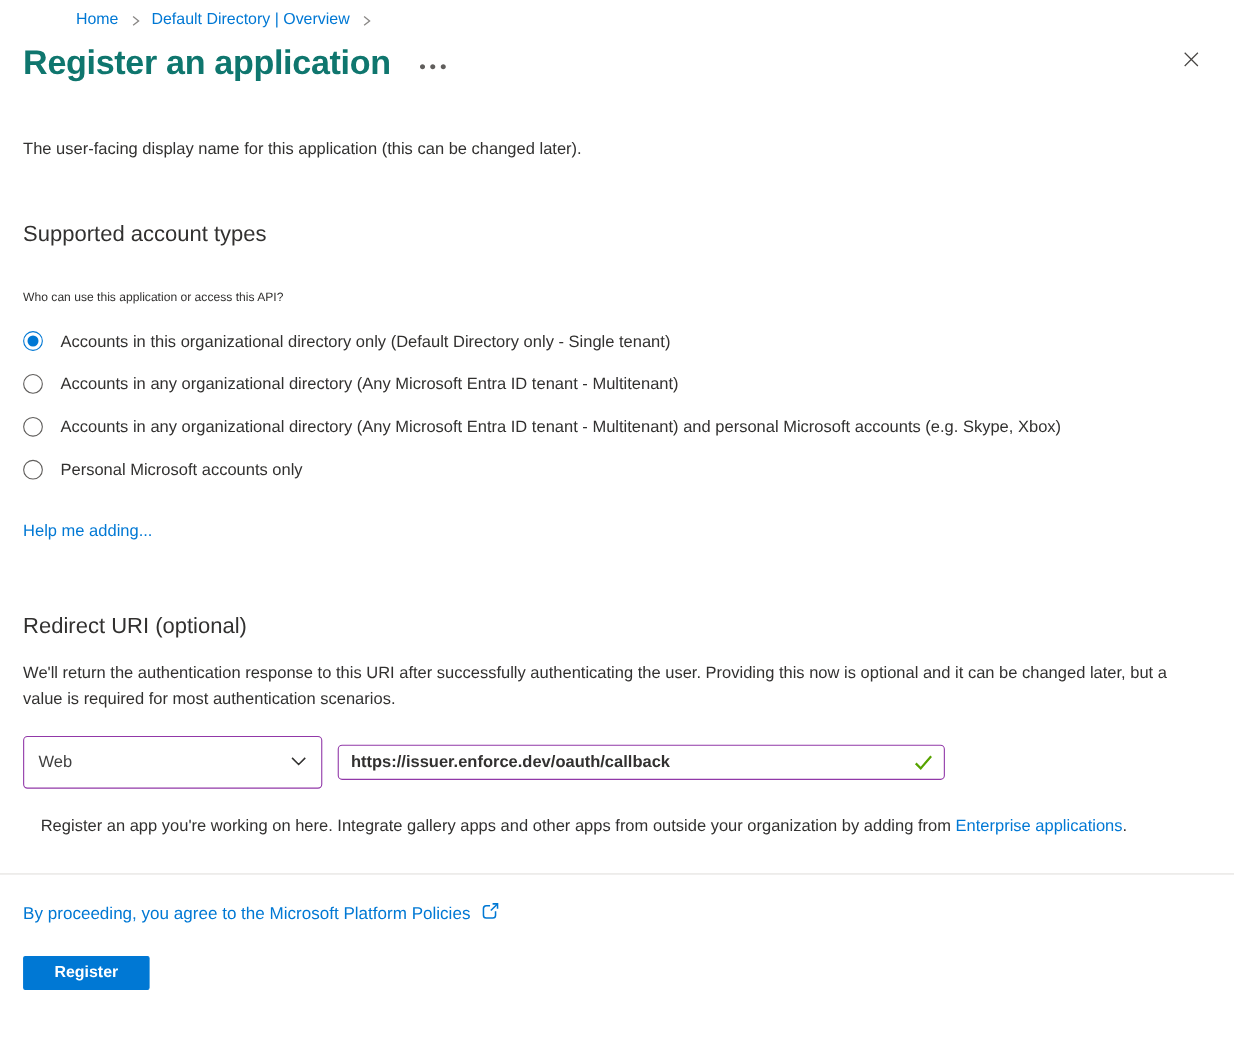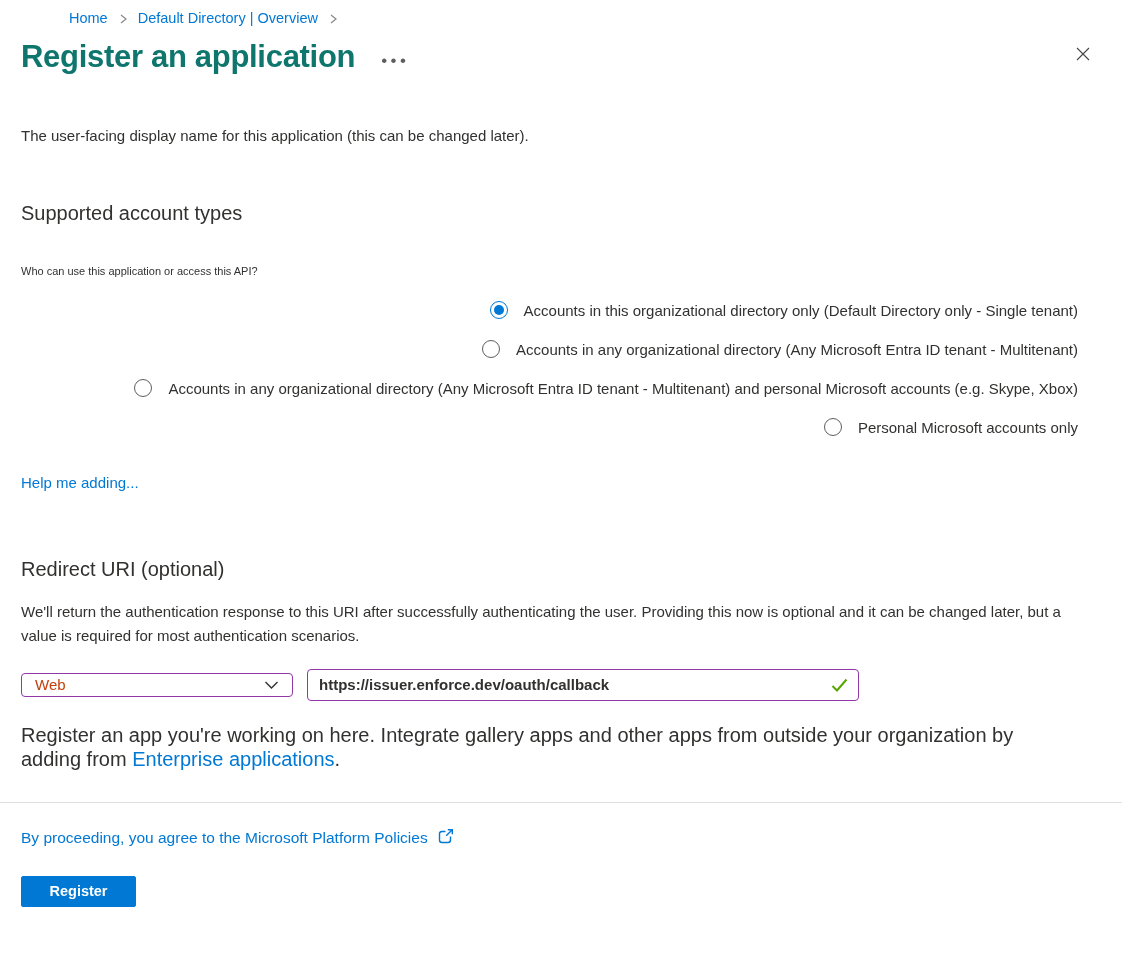--- a/index.html
+++ b/index.html
@@ -62,21 +62,21 @@
     position: absolute; right: 11px; top: 9px; pointer-events: none;
   }
 
   .section-heading {
     margin-top: 55px;
     font-size: 20px; font-weight: 400; color: #323130; line-height: 24px;
   }
   .question { margin-top: 36px; font-size: 11px; line-height: 20px; }
 
   .radio-group { margin-top: 18px; display: flex; flex-direction: column; gap: 16px; }
-  .radio-row { display: flex; align-items: flex-start; gap: 16px; cursor: pointer; justify-content: flex-end; }
+  .radio-row { display: flex; align-items: flex-start; gap: 16px; cursor: pointer; }
   .radio-circle {
     flex: 0 0 auto;
     width: 18px; height: 18px; border-radius: 50%;
     border: 1px solid #605e5c; background: #fff;
     margin-top: 2px; position: relative;
   }
   .radio-row.selected .radio-circle { border-color: #0078d4; }
   .radio-row.selected .radio-circle::after {
     content: ""; position: absolute;
     left: 3px; top: 3px; width: 10px; height: 10px;
@@ -84,30 +84,30 @@
   }
   .radio-label { font-size: 15px; line-height: 23px; }
 
   .help-link { display: inline-block; margin-top: 35px; font-size: 15px; }
 
   .redirect-heading { margin-top: 65px; }
   .redirect-desc { margin-top: 19px; font-size: 15px; line-height: 24px; max-width: 1045px; }
 
   .controls-row { margin-top: 21px; display: flex; gap: 14px; align-items: center; }
   .platform-select {
-    width: 272px; height: 24px;
+    width: 272px; height: 48px;
     border: 1px solid #9138a8; border-radius: 4px;
     background: #fff; cursor: pointer;
     display: flex; align-items: center; justify-content: space-between;
-    padding: 0 13px; font-size: 15px; color: #c2410c;
+    padding: 0 13px; font-size: 15px; color: #404040;
   }
   .uri-field-wrap { width: 552px; }
   .uri-field-wrap .text-field { border-radius: 4px; font-weight: bold; }
 
-  .note { margin-top: 22px; font-size: 20px; line-height: 24px; max-width: 1045px; }
+  .note { margin-top: 22px; font-size: 15px; line-height: 24px; max-width: 1045px; margin-left: 16px; }
 
   .divider { margin-top: 31px; border-top: 1px solid #e1dfdd; width: 1122px; }
 
   .footer { padding: 25px 21px 0 21px; }
   .policy-link {
     display: inline-flex; align-items: center; gap: 9px;
     font-size: 15.5px; color: #0078d4;
   }
   .register-btn {
     display: block; margin-top: 27px;

